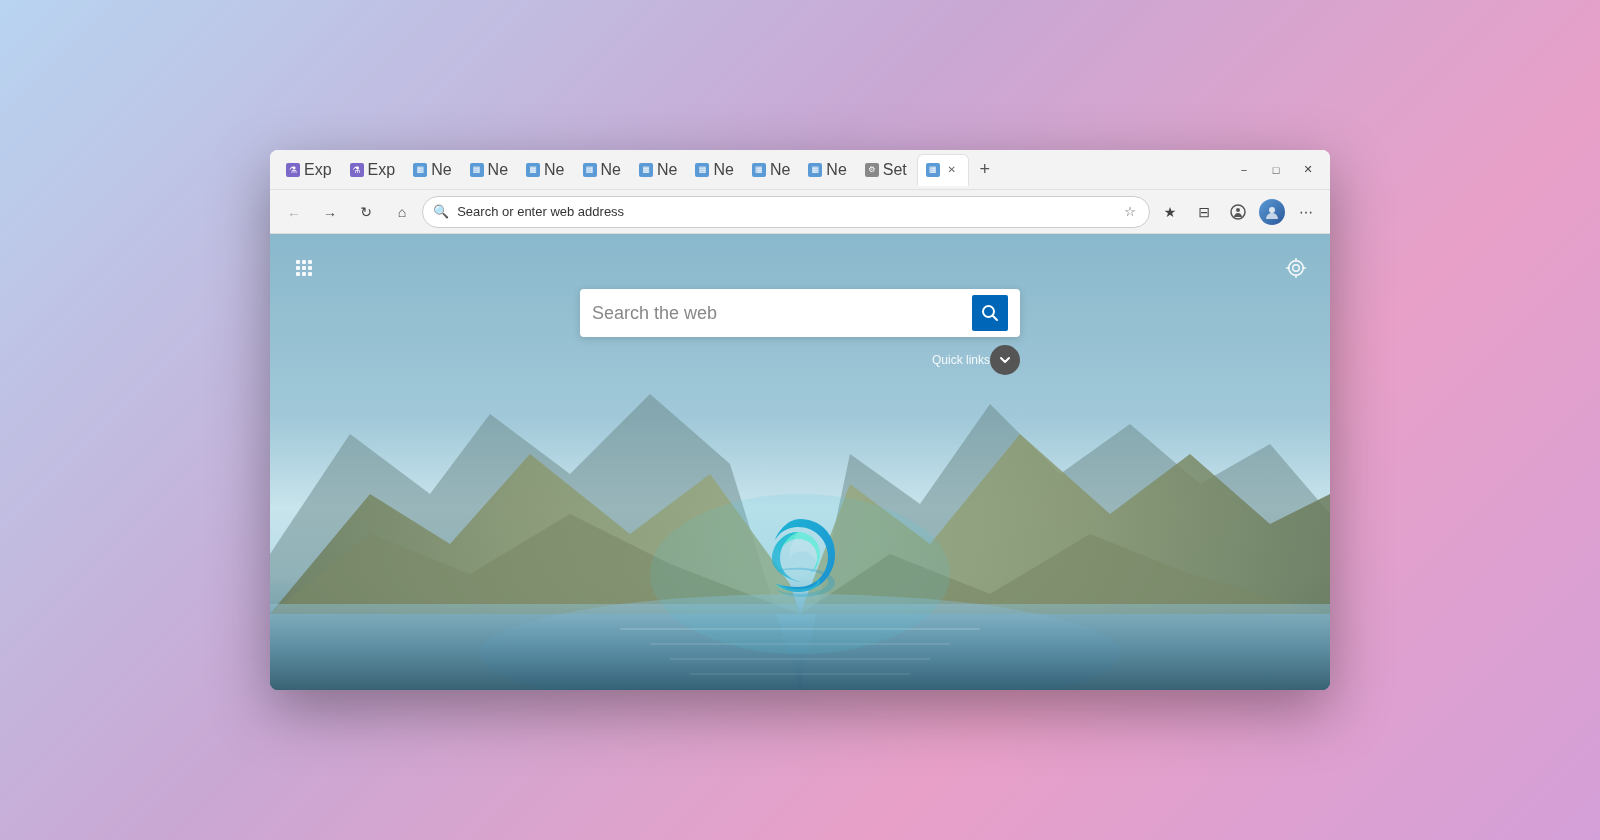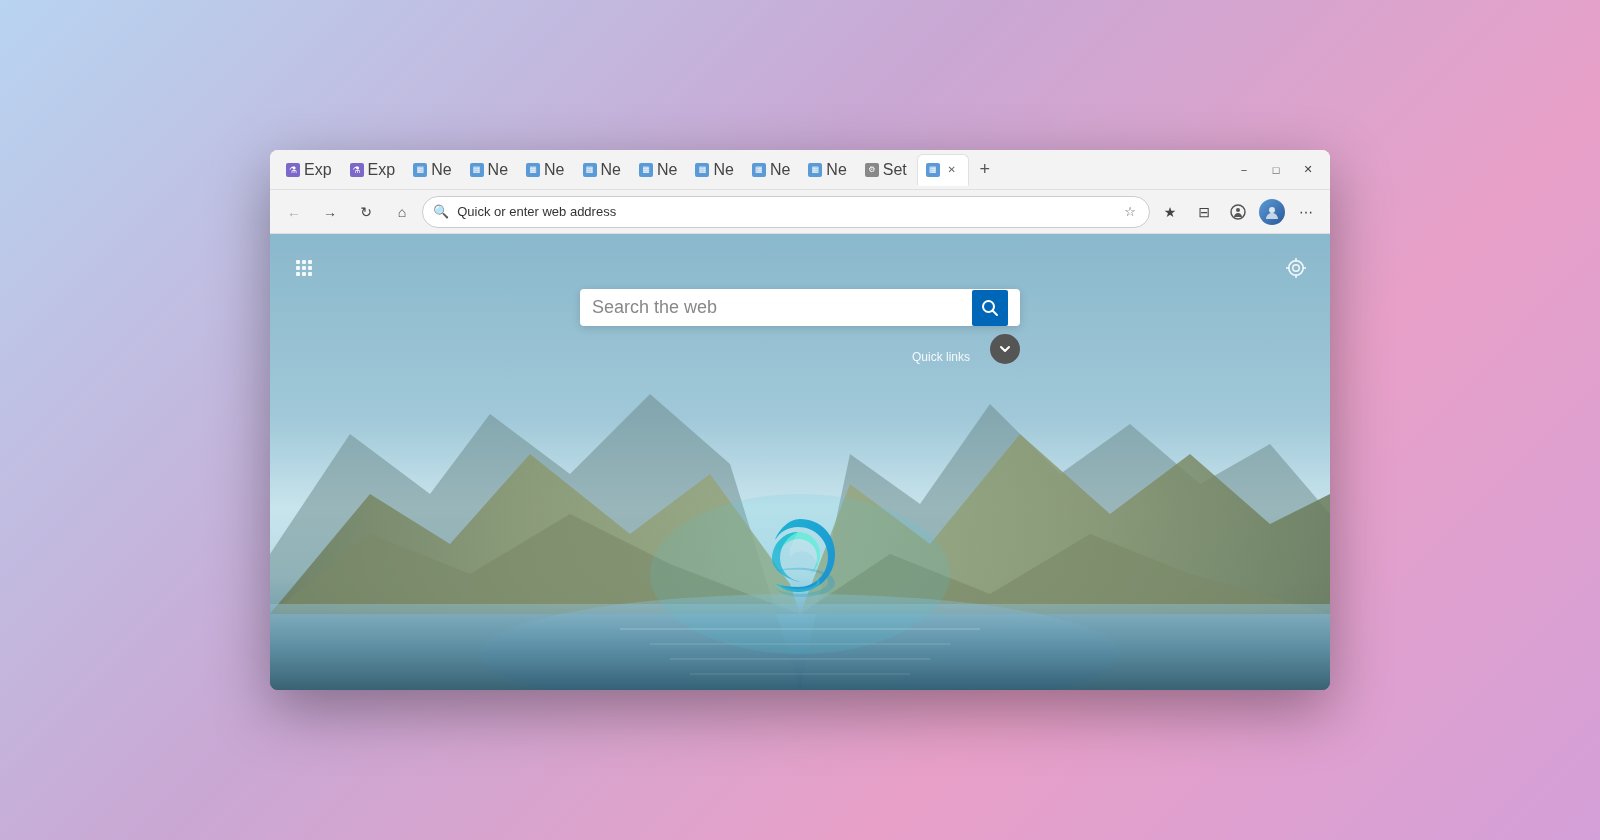--- a/index.html
+++ b/index.html
@@ -243,21 +243,21 @@
       display: flex;
       flex-direction: column;
       align-items: center;
       gap: 8px;
       z-index: 10;
       width: 440px;
     }
 
     .search-box {
       width: 100%;
-      height: 37px;
+      height: 48px;
       background: #fff;
       border-radius: 4px;
       display: flex;
       align-items: center;
       padding: 0 12px;
       gap: 8px;
       box-shadow: 0 2px 8px rgba(0,0,0,0.15);
     }
 
     .search-input-text {
@@ -274,23 +274,23 @@
       display: flex;
       align-items: center;
       justify-content: center;
       color: #fff;
       font-size: 16px;
       cursor: pointer;
     }
 
     .quick-links-row {
       display: flex;
-      align-items: flex-end;
+      align-items: center;
       align-self: flex-end;
-      gap: 20px;
+      gap: 0;
     }
 
     .quick-links-label {
       font-size: 12px;
       color: rgba(255,255,255,0.9);
     }
 
     .quick-links-btn {
       width: 30px;
       height: 30px;
@@ -439,21 +439,21 @@
   </div>
 
   <div class="nav-bar">
     <div class="nav-btn disabled">←</div>
     <div class="nav-btn">→</div>
     <div class="nav-btn">↻</div>
     <div class="nav-btn">⌂</div>
 
     <div class="address-bar">
       <div class="address-icon">🔍</div>
-      <div class="address-text">Quick or enter web address</div>
+      <div class="address-text">Search or enter web address</div>
       <div class="address-fav-icon">☆</div>
     </div>
 
     <div class="nav-right-btns">
       <div class="nav-right-btn" title="Collections">★</div>
       <div class="nav-right-btn" title="Split screen">⊟</div>
       <div class="nav-right-btn" title="Share">
         <svg width="16" height="16" viewBox="0 0 16 16" fill="none">
           <circle cx="8" cy="8" r="7" stroke="#555" stroke-width="1.5"></circle>
           <circle cx="8" cy="6" r="2" fill="#555"></circle>

